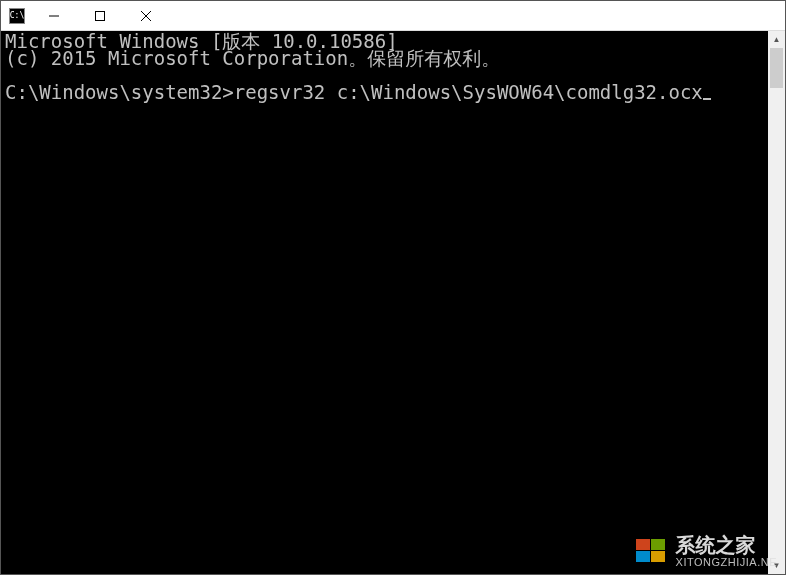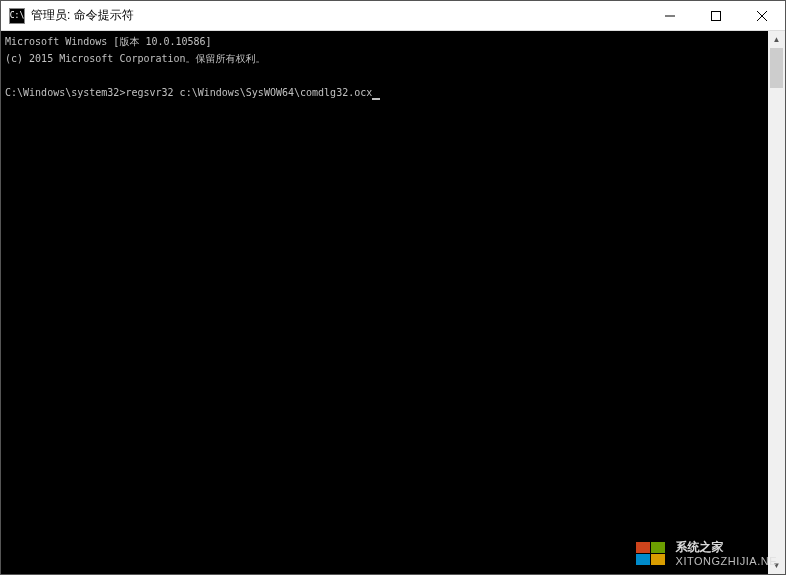--- a/index.html
+++ b/index.html
@@ -77,21 +77,21 @@
       overflow: hidden;
     }
     .console-content {
       position: absolute;
       left: 0;
       top: 0;
       right: 17px;
       bottom: 0;
       padding: 2px 4px;
       font-family: "NSimSun", "SimSun", "Consolas", monospace;
-      font-size: 10px;
+      font-size: 19px;
       line-height: 17px;
       color: #c0c0c0;
       white-space: pre;
     }
     .scrollbar {
       position: absolute;
       right: 0;
       top: 0;
       width: 17px;
       height: 100%;
@@ -150,41 +150,40 @@
       position: absolute;
       width: 14px;
       height: 11px;
     }
     .wm-flag.r { background: #f25022; left: 2px; top: 2px; }
     .wm-flag.g { background: #7fba00; left: 17px; top: 2px; }
     .wm-flag.b { background: #00a4ef; left: 2px; top: 14px; }
     .wm-flag.y { background: #ffb900; left: 17px; top: 14px; }
     .wm-text {
       color: #fff;
-      font-size: 12px;
+      font-size: 20px;
       font-weight: bold;
       text-shadow: 0 0 4px rgba(0,0,0,0.9);
       line-height: 1.1;
     }
     .wm-sub {
       color: #ddd;
       font-size: 11px;
       font-weight: normal;
       letter-spacing: 0.5px;
     }
   </style>
 </head>
 <body>
 
 <div class="window">
   <div class="titlebar">
     <div class="titlebar-icon">
       <span>C:\</span>
     </div>
-    <div class="titlebar-text">管理员: 命令提示符</div>
     <div class="window-controls">
       <button class="win-btn">
         <svg viewBox="0 0 10 10">
             <line x1="0" y1="5" x2="10" y2="5" stroke="#000" stroke-width="1"></line>
           </svg>
       </button>
       <button class="win-btn">
         <svg viewBox="0 0 10 10">
             <rect x="0.5" y="0.5" width="9" height="9" fill="none" stroke="#000" stroke-width="1"></rect>
           </svg>

